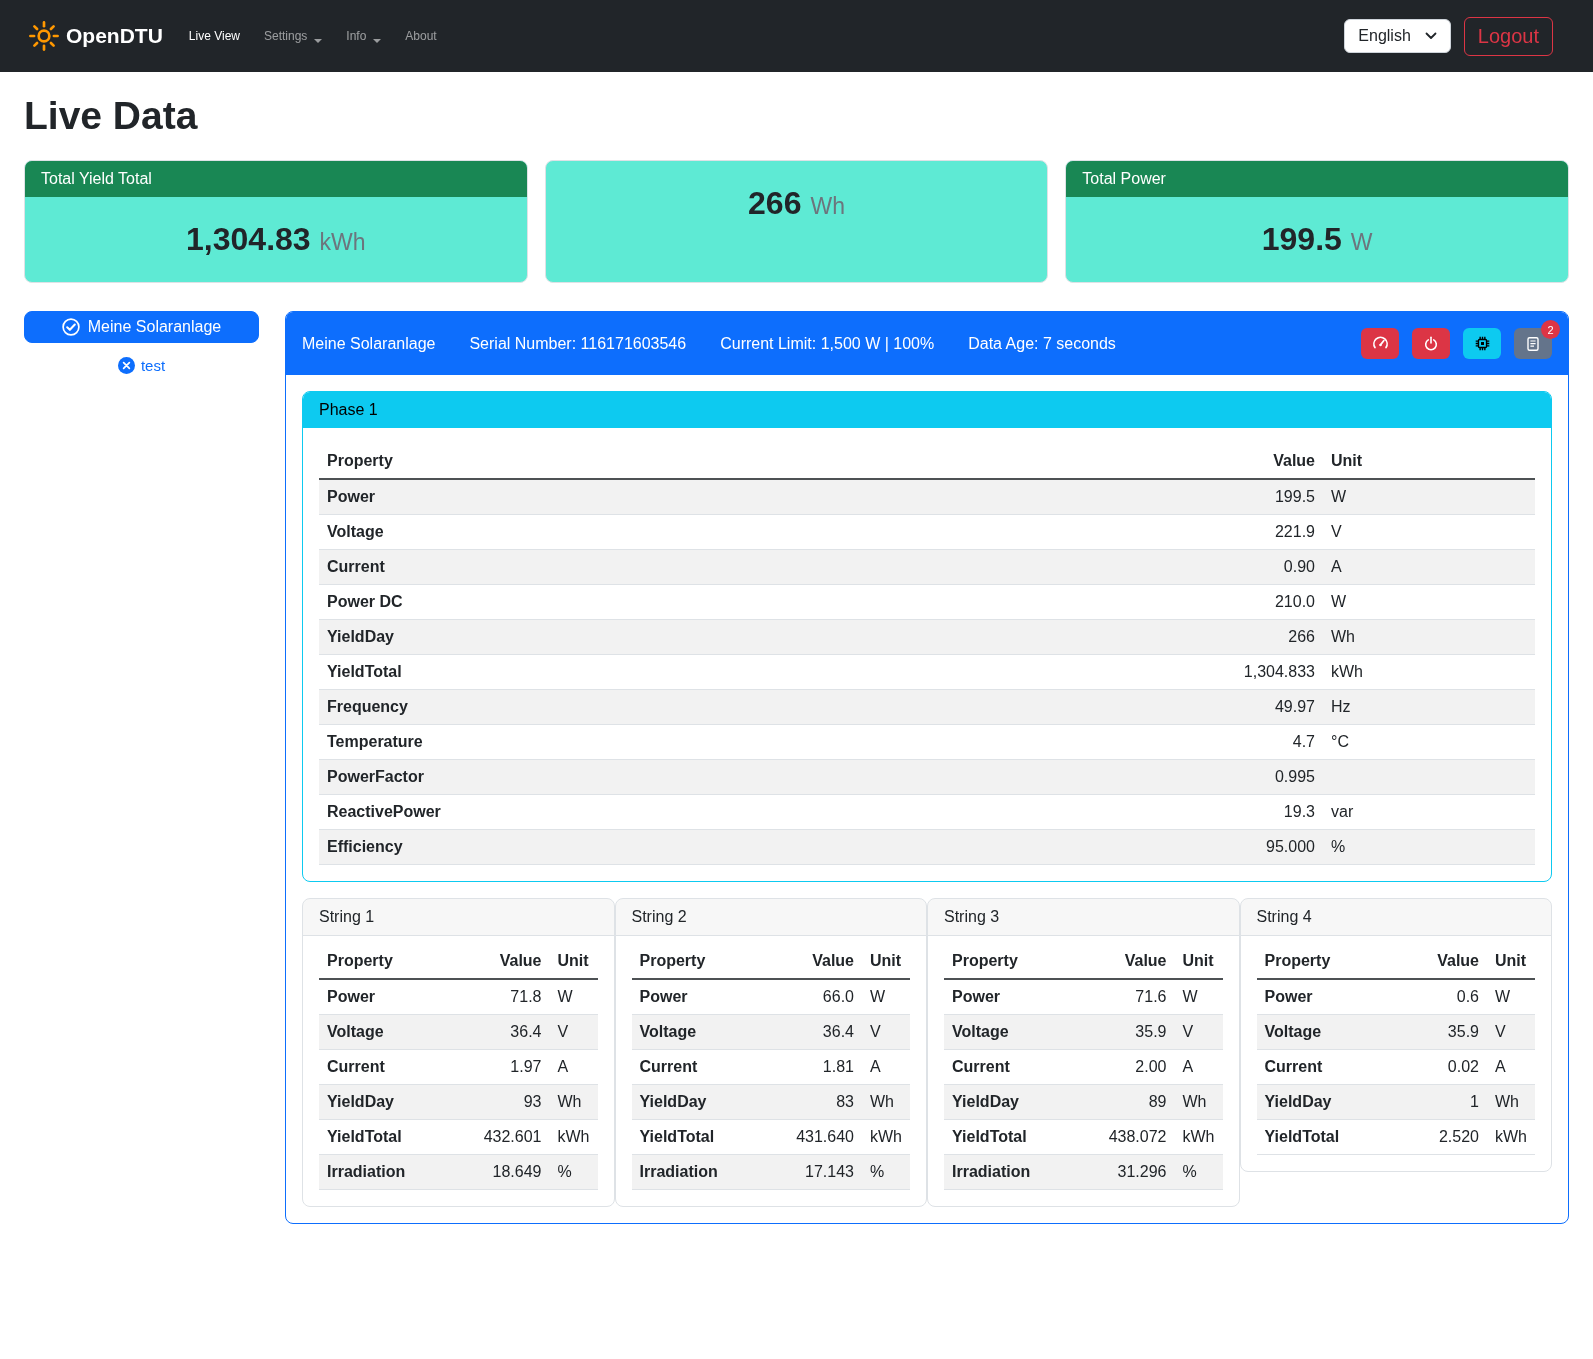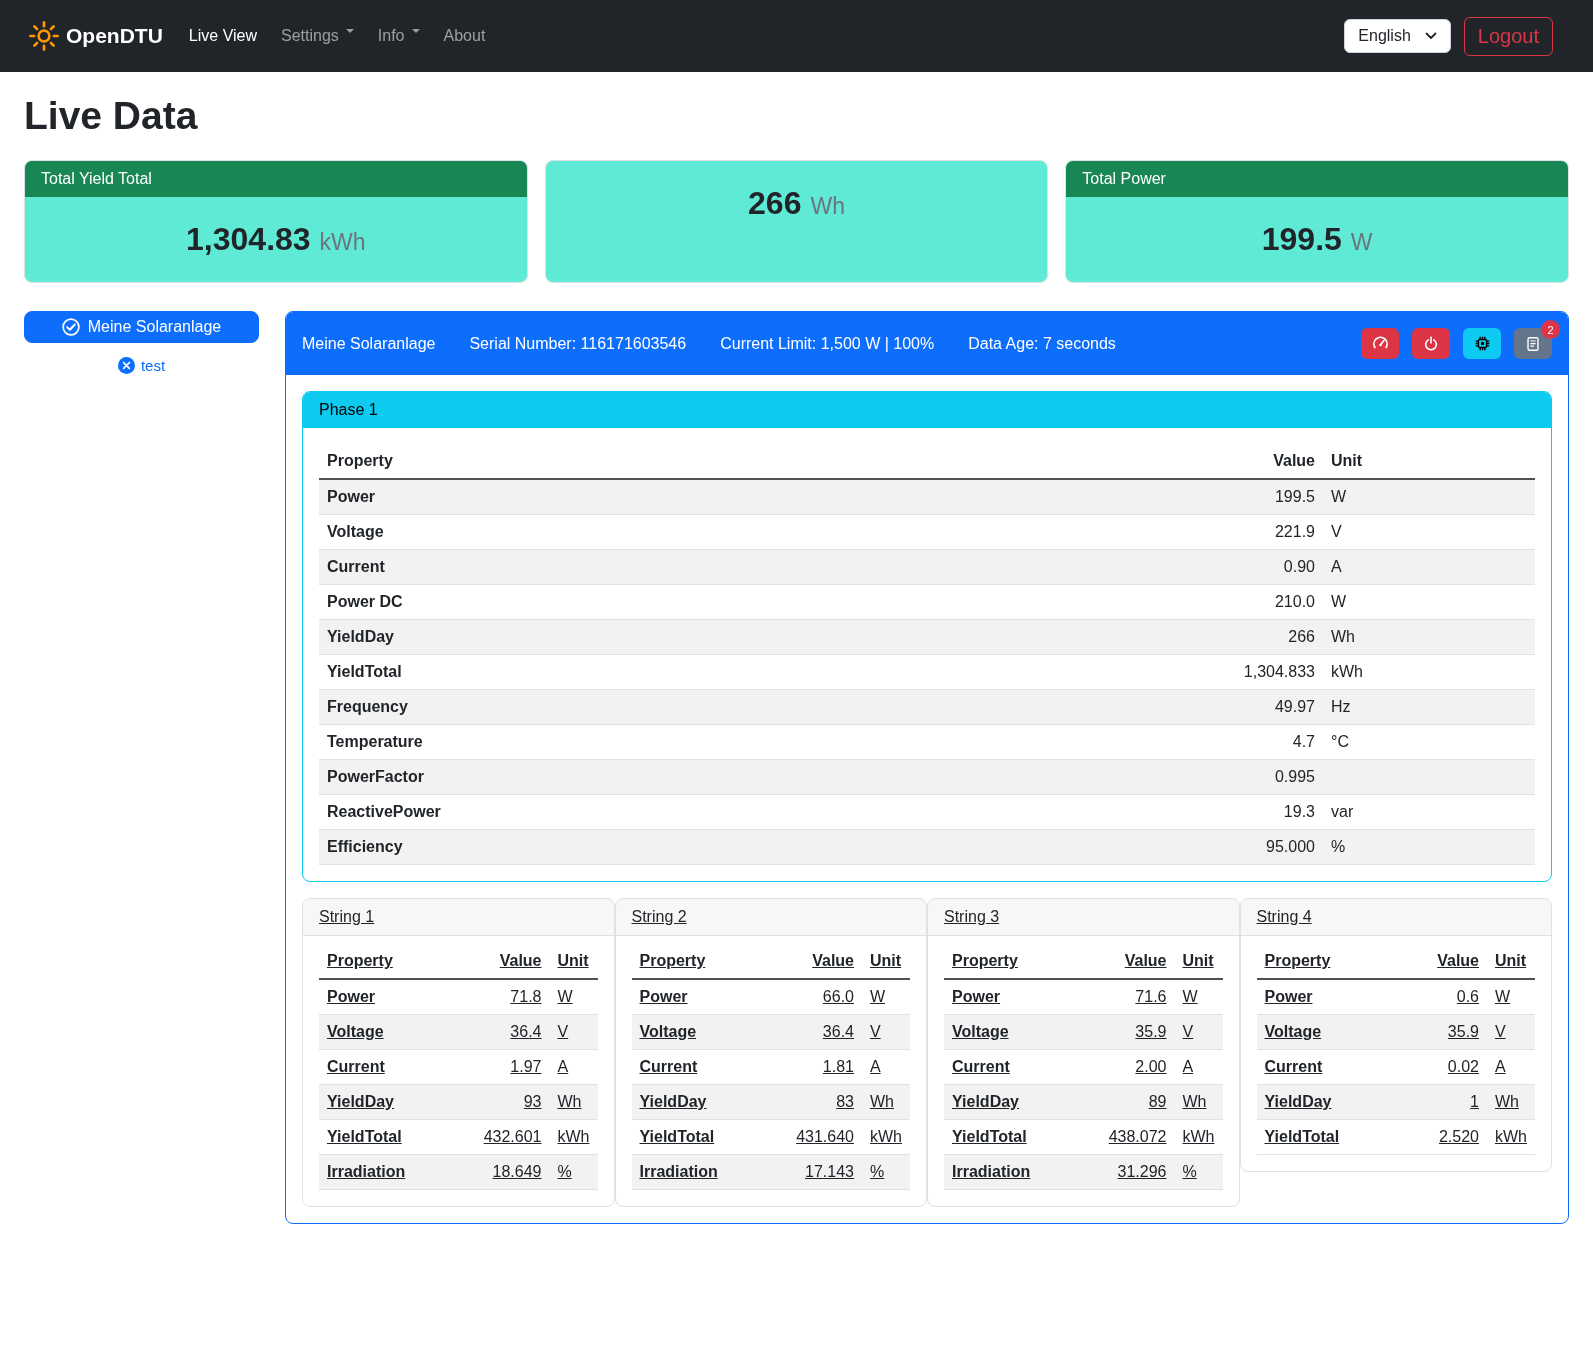--- a/index.html
+++ b/index.html
@@ -25,24 +25,24 @@
     gap: 6px;
     color: #fff;
     font-size: 21px;
     font-weight: 700;
     margin-right: 14px;
     cursor: pointer;
   }
   .nav-links { display: flex; align-items: center; }
   .nav-link {
     color: rgba(255,255,255,.55);
-    font-size: 16px;
+    font-size: 12px;
     padding: 8px 12px;
     display: flex;
-    align-items: flex-start;
+    align-items: flex-end;
     gap: 7px;
     cursor: pointer;
     text-decoration: none;
   }
   .nav-link.active { color: #fff; }
   .caret {
     display: inline-block;
     border-top: 4px solid currentColor;
     border-left: 4px solid transparent;
     border-right: 4px solid transparent;
@@ -207,21 +207,20 @@
   .data-table .val { text-align: right; }
   .phase-table .val  { width: 150px; }
   .phase-table .unit { width: 212px; }
   .phase-table tbody tr:nth-child(odd) { background: rgba(0,0,0,.05); }
 
   
   .strings-row {
     display: grid;
     grid-template-columns: repeat(4, 1fr);
     align-items: start;
-    text-decoration: underline;
   }
   .string-card {
     border: 1px solid #dee2e6;
     border-radius: 8px;
     overflow: hidden;
     background: #fff;
   }
   .string-card-header {
     padding: 9px 16px;
     font-size: 16px;

